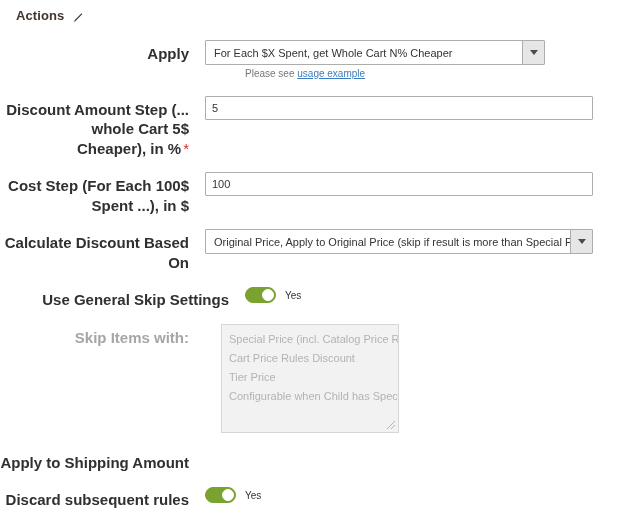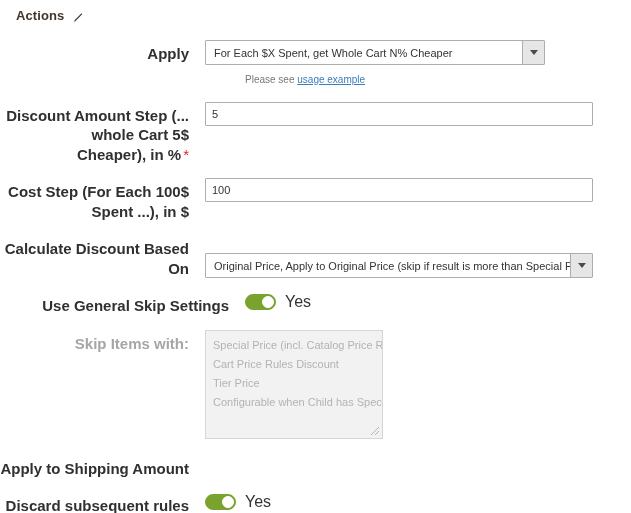--- a/index.html
+++ b/index.html
@@ -125,21 +125,21 @@
   }
   .caret {
     width: 0; height: 0;
     border-left: 4px solid transparent;
     border-right: 4px solid transparent;
     border-top: 5px solid #514943;
   }
 
   
   .note {
-    margin-top: 8px;
+    margin-top: 2px;
     font-size: 10px;
     color: #777777;
     line-height: 1.45;
     max-width: 375px;
     padding-left: 40px;
   }
   .note a, .link {
     color: #3c7dbd;
     text-decoration: underline;
     cursor: pointer;
@@ -176,21 +176,21 @@
     background: #ffffff;
     border: 1px solid #aeaeae;
     transition: none;
   }
   .toggle.on .knob {
     left: auto;
     right: 1px;
     border-color: #ffffff;
   }
   .toggle-text {
-    font-size: 16px;
+    font-size: 10px;
     color: #333333;
     text-align: right;
   }
 
   
   .multiselect {
     width: 178px;
     height: 109px;
     border: 1px solid #d6d6d6;
     background: #f2f2f2;
@@ -255,21 +255,21 @@
   </div>
 
 
   <div class="field-row" style="margin-top:10px;">
     <div class="field-label">Cost Step (For Each 100$ Spent ...), in $</div>
     <div class="field-control">
       <input class="text-input w-full" type="text" value="100" style="">
     </div>
   </div>
 
-  <div class="field-row" style="margin-top:12px;align-items:flex-end;">
+  <div class="field-row" style="margin-top:12px;">
     <div class="field-label">Calculate Discount Based On</div>
     <div class="field-control">
       <div class="select-wrap">
         <span class="select-value">Original Price, Apply to Original Price (skip if result is more than Special Price)</span>
         <span class="select-arrow-btn">
           <span class="caret"></span>
         </span>
       </div>
     </div>
   </div>
@@ -279,21 +279,21 @@
     <div class="field-control">
       <div class="toggle-row">
         <span class="toggle on">
           <span class="knob"></span>
         </span>
         <span class="toggle-text">Yes</span>
       </div>
     </div>
   </div>
 
-  <div class="field-row" style="margin-top:13px;">
+  <div class="field-row" style="margin-top:13px;gap:16px;">
     <div class="field-label disabled">Skip Items with:</div>
     <div class="field-control">
       <div class="multiselect">
         <div class="ms-option">Special Price (incl. Catalog Price Rules)</div>
         <div class="ms-option">Cart Price Rules Discount</div>
         <div class="ms-option">Tier Price</div>
         <div class="ms-option">Configurable when Child has Special Price</div>
         <span class="resize-handle">
           <svg width="10" height="10" viewBox="0 0 10 10">
             <path d="M9 1 L1 9" stroke="#b5b5b5" stroke-width="1"></path>

